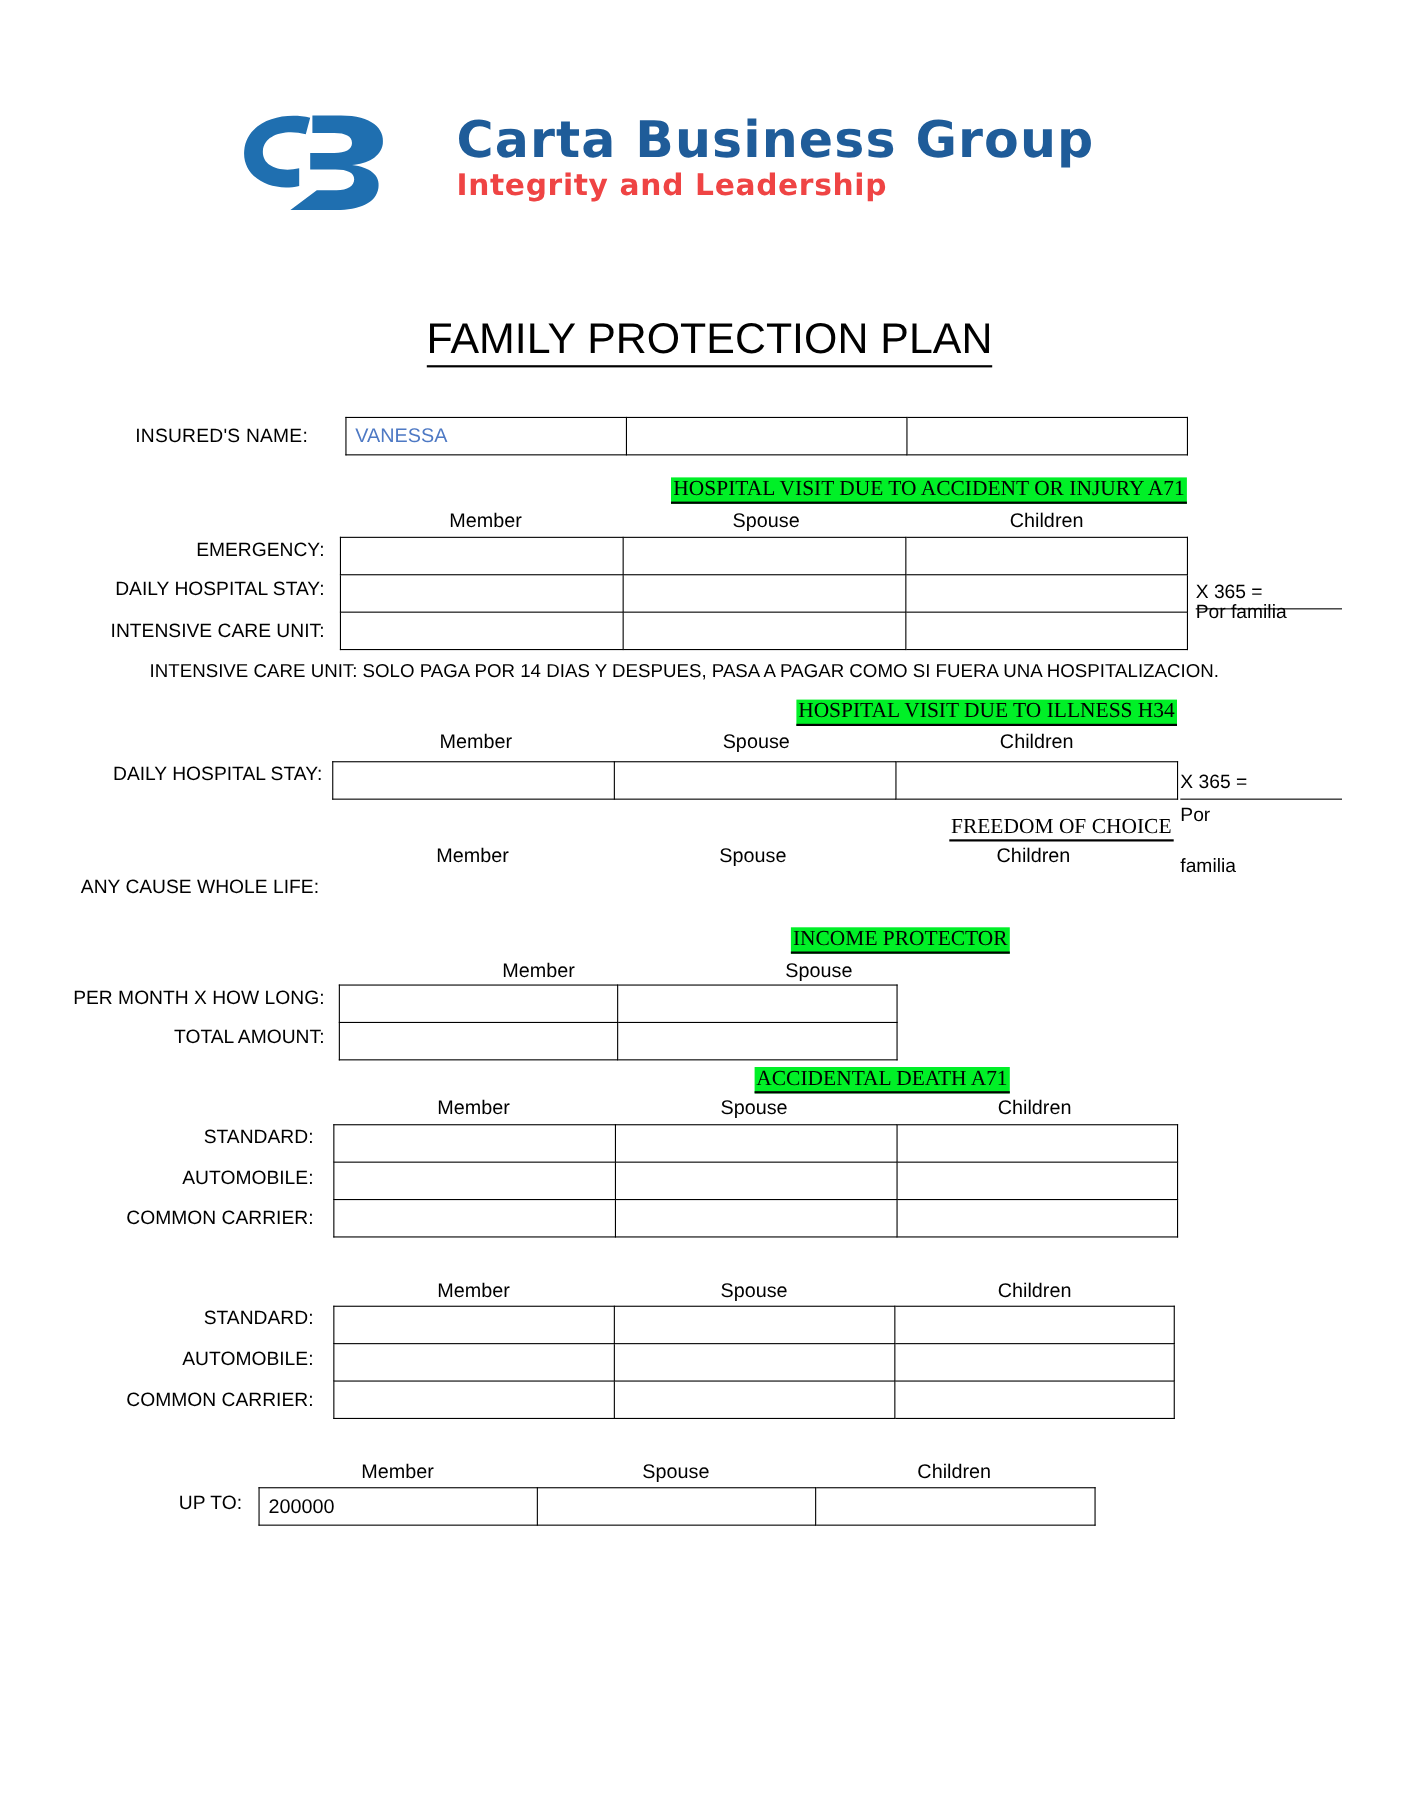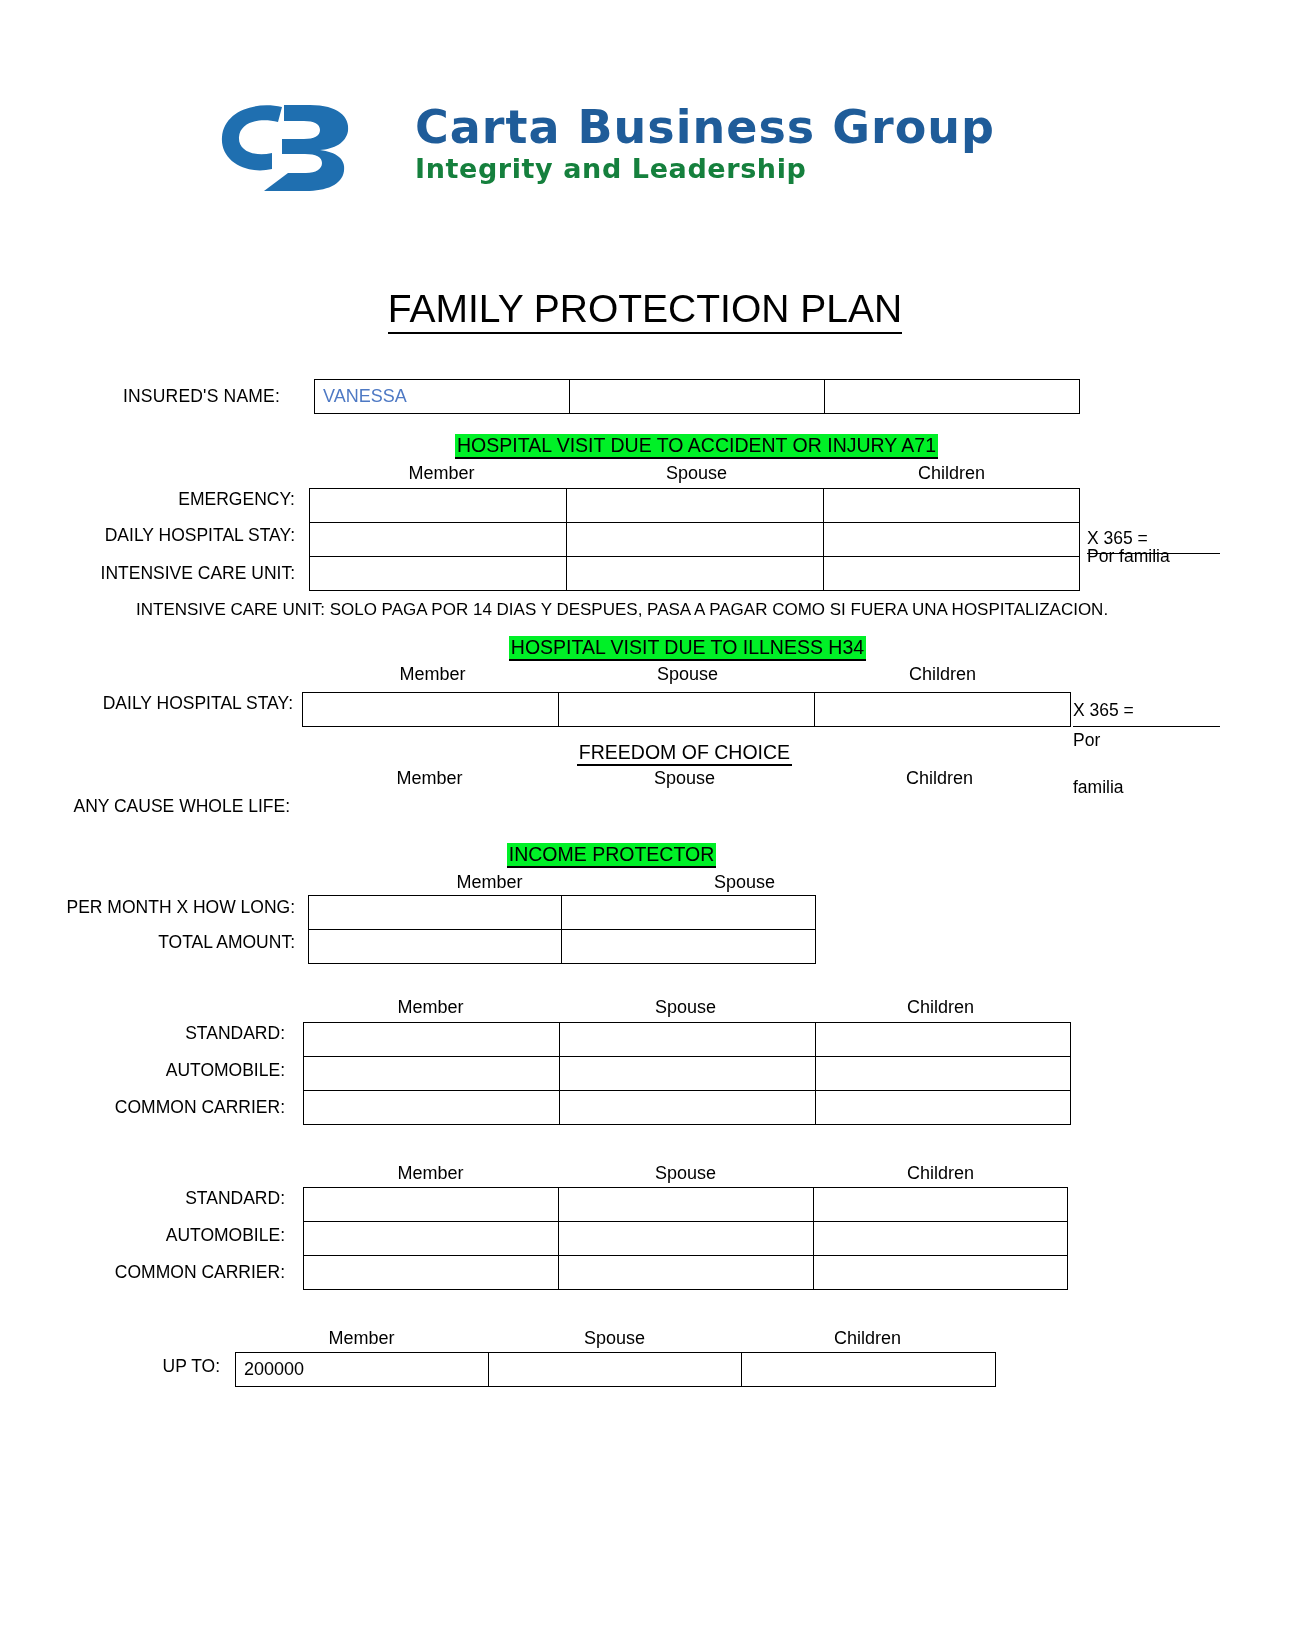--- a/index.html
+++ b/index.html
@@ -46,21 +46,21 @@
     font-weight: bold;
     color: #1F5C99;
     letter-spacing: 1.0px;
     line-height: 1.05;
     white-space: nowrap;
   }
   .logo-sub {
     font-family: "DejaVu Sans", sans-serif;
     font-size: 27px;
     font-weight: bold;
-    color: #15803d;
+    color: #ef4444;
     letter-spacing: 0.6px;
     margin-top: 2px;
     white-space: nowrap;
   }
 
   
   .doc-title {
     position: absolute;
     left: 0;
     top: 288px;
@@ -92,21 +92,22 @@
   .colhead {
     position: absolute;
     font-size: 18px;
     text-align: center;
     white-space: nowrap;
   }
   .sec-title {
     position: absolute;
     font-size: 19.5px;
     white-space: nowrap;
-    text-align: center;
+    text-align: right;
+    font-family: Liberation Serif, serif;
   }
   .sec-title .txt {
     border-bottom: 2px solid #000;
     padding: 0 2px 1px 2px;
   }
   .hl .txt {
     background: #00F027;
   }
   .note {
     position: absolute;
@@ -288,20 +289,23 @@
       <td></td>
       <td></td>
     </tr>
     <tr>
       <td></td>
       <td></td>
     </tr>
   </tbody>
     </table>
 
+  <div class="sec-title hl" style="left:305px; top:970px; width:613px;">
+    <span class="txt">ACCIDENTAL DEATH A71</span>
+  </div>
   <div class="colhead" style="left:303px; top:997px; width:255px;">Member</div>
   <div class="colhead" style="left:558px; top:997px; width:255px;">Spouse</div>
   <div class="colhead" style="left:813px; top:997px; width:255px;">Children</div>
 
   <div class="rowlabel" style="left:80px; top:1023px; width:205px;">STANDARD:</div>
   <div class="rowlabel" style="left:80px; top:1060px; width:205px;">AUTOMOBILE:</div>
   <div class="rowlabel" style="left:80px; top:1097px; width:205px;">COMMON CARRIER:</div>
 
   <table class="tbl" style="left:303px; top:1022px; width:767px;">
     <colgroup>

